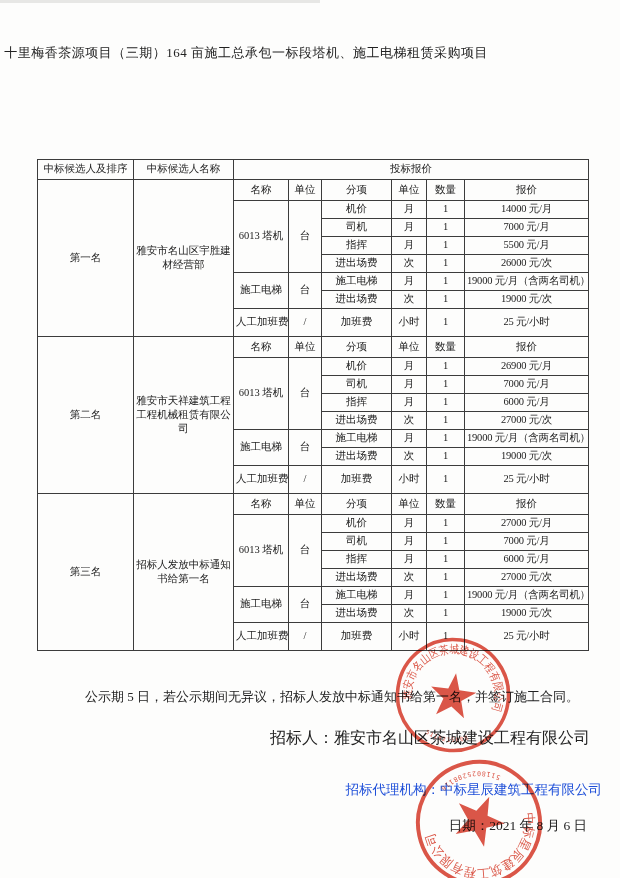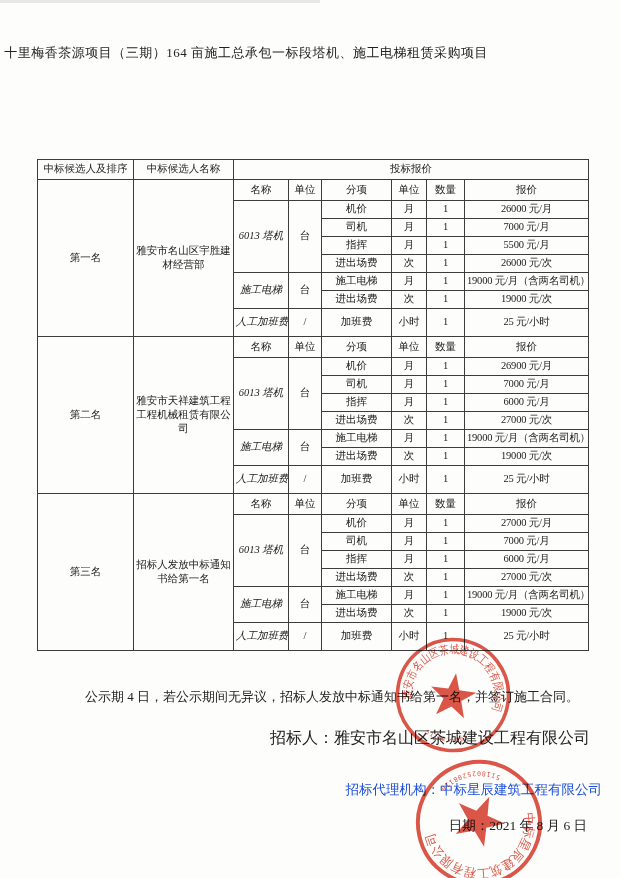--- a/index.html
+++ b/index.html
@@ -28,21 +28,21 @@
     padding:0 2px;overflow:hidden;color:#222;
     line-height:1.35;
   }
   tr.hdr{height:20px;}
   tr.sub{height:21px;}
   tr.r{height:18px;}
   tr.last{height:28px;}
   td.rank{font-size:11px;}
   td.company{font-size:11px;padding:0 8px;line-height:1.6;}
   td.price{white-space:nowrap;font-size:10px;letter-spacing:-.2px;}
-  td.gname{font-size:10.5px;white-space:nowrap;font-style:italic;}
+  td.gname{font-size:10.5px;white-space:nowrap;}
   .notice-line{position:absolute;top:688px;left:85px;font-size:13px;color:#222;}
   .tenderer-line{position:absolute;top:728px;right:30px;font-size:16px;color:#222;}
   .agency-line{position:absolute;top:781px;right:18px;font-size:13.5px;color:#1d4ed8;}
   .date-line{position:absolute;top:817px;right:33px;font-size:13.5px;color:#222;margin-left:32px;}
   .stamp{position:absolute;mix-blend-mode:multiply;opacity:.88;pointer-events:none;}
   .stamp-upper{left:393px;top:635px;width:120px;height:120px;transform:rotate(8deg);}
   .stamp-lower{left:413px;top:757px;width:132px;height:132px;transform:rotate(168deg);}
   .stamp svg{display:block;width:100%;height:100%;}
   .stamp .ring{fill:none;stroke:var(--stamp-red,#d8402f);stroke-width:3.6;}
   .stamp .star{fill:var(--stamp-red,#d8402f);}
@@ -86,21 +86,21 @@
           <td>单位</td>
           <td>数量</td>
           <td>报价</td>
         </tr>
         <tr class="r">
           <td rowspan="4" class="gname">6013 塔机</td>
           <td rowspan="4">台</td>
           <td>机价</td>
           <td>月</td>
           <td>1</td>
-          <td class="price">26000 元/月</td>
+          <td class="price">14000 元/月</td>
         </tr>
         <tr class="r">
           <td>司机</td>
           <td>月</td>
           <td>1</td>
           <td class="price">7000 元/月</td>
         </tr>
         <tr class="r">
           <td>指挥</td>
           <td>月</td>
@@ -247,21 +247,21 @@
           <td rowspan="1" class="gname">人工加班费</td>
           <td rowspan="1">/</td>
           <td>加班费</td>
           <td>小时</td>
           <td>1</td>
           <td class="price">25 元/小时</td>
         </tr>
       </tbody>
   </table>
 
-  <div class="notice-line">公示期 4 日，若公示期间无异议，招标人发放中标通知书给第一名，并签订施工合同。</div>
+  <div class="notice-line">公示期 5 日，若公示期间无异议，招标人发放中标通知书给第一名，并签订施工合同。</div>
   <div class="tenderer-line">招标人：雅安市名山区茶城建设工程有限公司</div>
   <div class="agency-line">招标代理机构：中标星辰建筑工程有限公司</div>
   <div class="date-line">日期：2021 年 8 月 6 日</div>
 
   <div class="stamp stamp-upper">
     <svg viewBox="0 0 120 120">
       <defs>
         <path id="arcTop1" d="M 19.4,70.9 A 42,42 0 1 1 100.6,70.9"></path>
         <path id="arcBot1" d="M 21.5,87 A 47,47 0 0 0 98.5,87"></path>
       </defs>

